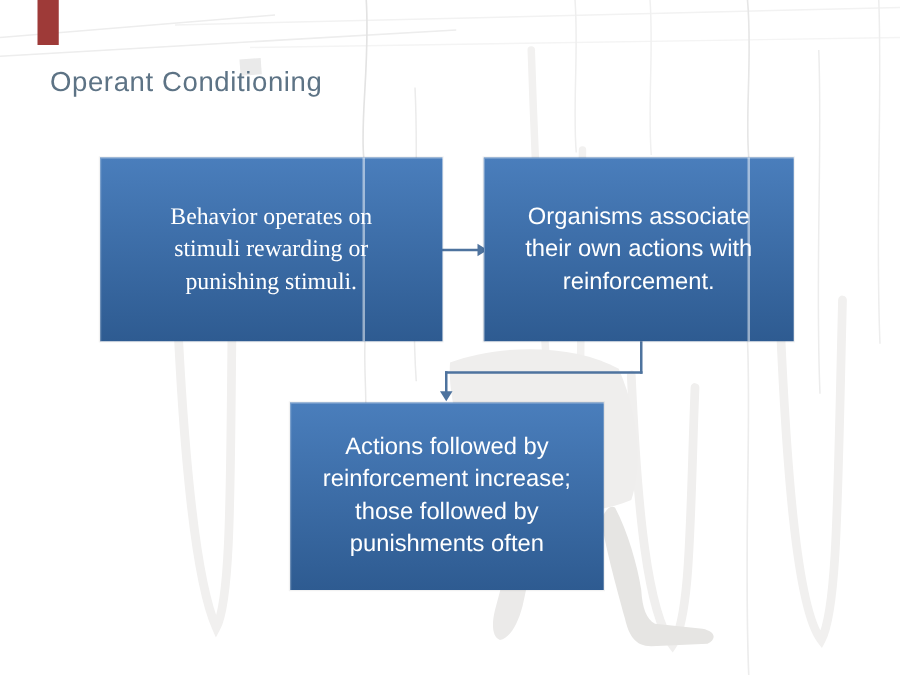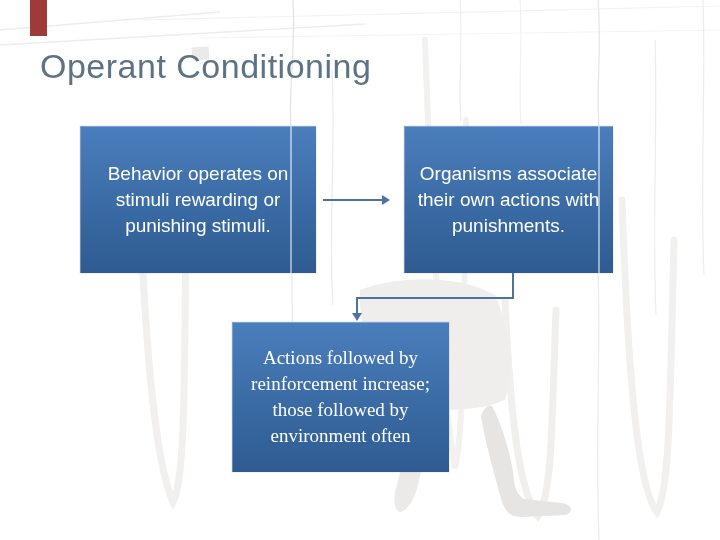--- a/index.html
+++ b/index.html
@@ -35,21 +35,21 @@
     left: 192px; top: 47px;
     width: 17px; height: 13px;
     background: #eaeaea;
     transform: rotate(-4deg);
     z-index: 0;
   }
 
   .slide-title {
     position: absolute;
     left: 40px; top: 47px;
-    font-size: 34px;
+    font-size: 22px;
     line-height: 38px;
     letter-spacing: 0.5px;
     color: var(--title-text, #5d7385);
     z-index: 2;
     white-space: nowrap;
   }
 
   .node {
     position: absolute;
     background: linear-gradient(180deg, var(--box-top, #4a7ebc) 0%, var(--box-bottom, #2e5b91) 100%);
@@ -58,23 +58,23 @@
     display: flex;
     flex-direction: column;
     justify-content: center;
     text-align: center;
     font-size: 19px;
     line-height: 26px;
     z-index: 2;
   }
   .node span { display: block; }
 
-  .box-1 { left: 80px;  top: 126px; width: 236px; height: 147px; }
-  .box-2 { left: 404px; top: 126px; width: 209px; height: 147px; text-align: center; }
-  .box-3 { left: 232px; top: 322px; width: 217px; height: 150px; font-family: Liberation Serif, serif; }
+  .box-1 { left: 80px;  top: 126px; width: 274px; height: 147px; font-family: Liberation Serif, serif; }
+  .box-2 { left: 387px; top: 126px; width: 248px; height: 147px; text-align: center; }
+  .box-3 { left: 232px; top: 322px; width: 251px; height: 150px; }
 
   
   .conn { position: absolute; background: var(--connector, #4e739e); z-index: 1; }
   .conn-h1 { left: 323px; top: 199px; width: 60px; height: 2px; }
   .arrow-right {
     position: absolute; left: 382px; top: 195px;
     width: 0; height: 0; z-index: 1;
     border-left: 8px solid var(--connector, #4e739e);
     border-top: 5px solid transparent;
     border-bottom: 5px solid transparent;
@@ -148,26 +148,26 @@
 
   <div class="node box-1">
     <span>Behavior operates on</span>
     <span>stimuli rewarding or</span>
     <span>punishing stimuli.</span>
   </div>
 
   <div class="node box-2">
     <span>Organisms associate</span>
     <span>their own actions with</span>
-    <span>punishments.</span>
+    <span>reinforcement.</span>
   </div>
 
   <div class="node box-3">
     <span>Actions followed by</span>
     <span>reinforcement increase;</span>
     <span>those followed by</span>
-    <span>environment often</span>
+    <span>punishments often</span>
   </div>
 
   <div class="over-line over-line-1"></div>
   <div class="over-line over-line-2"></div>
 
 </div>
 
 </body></html>

